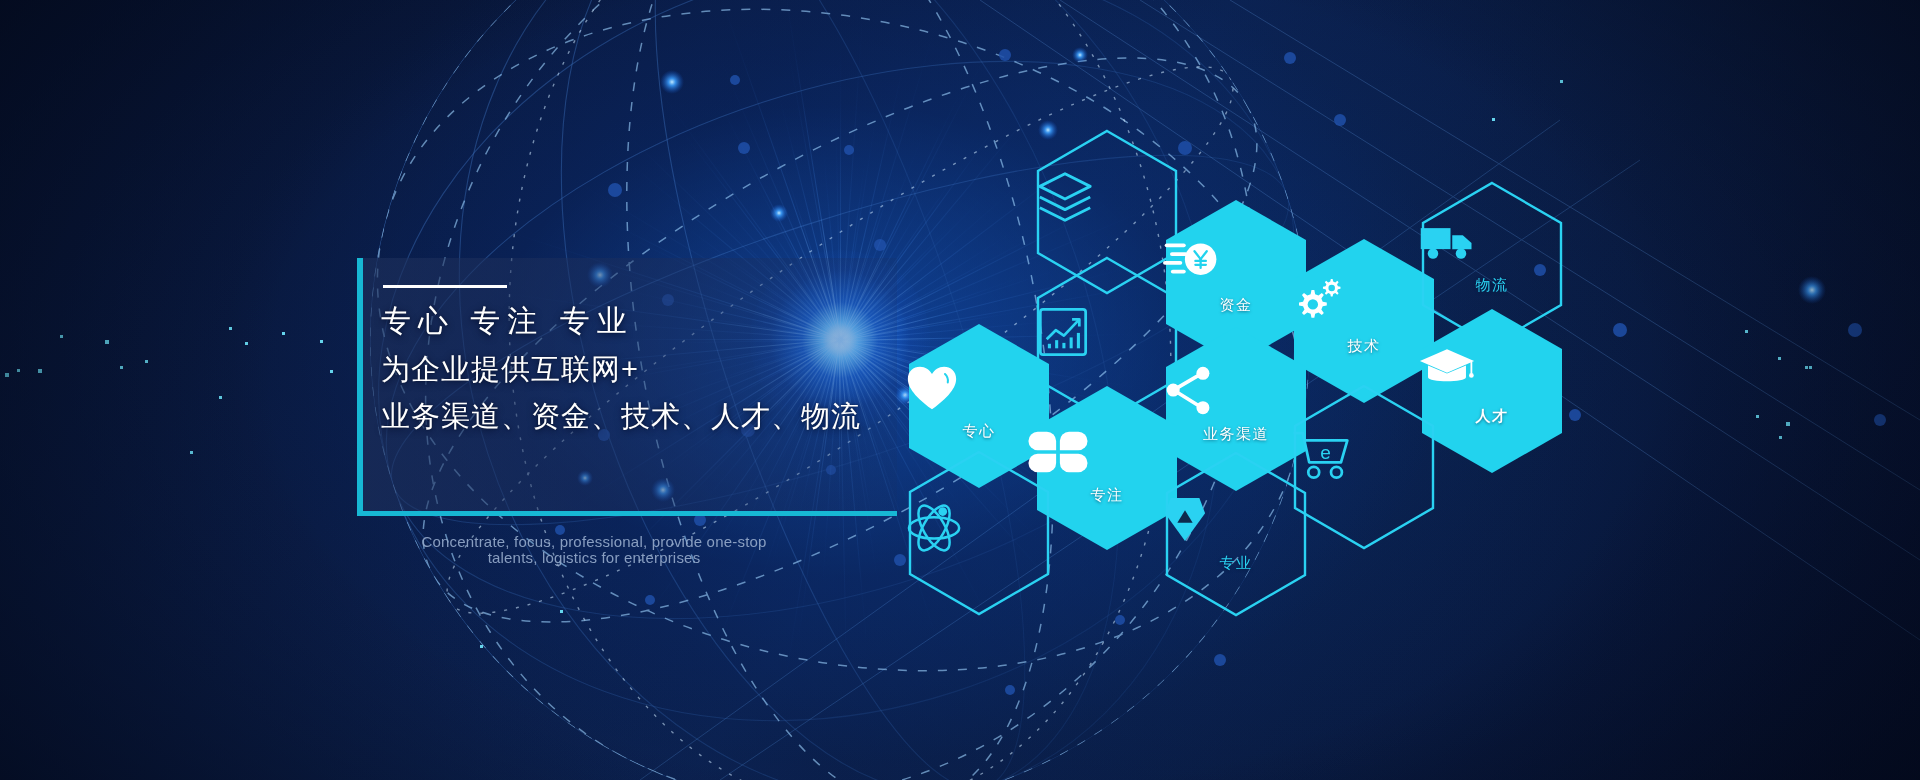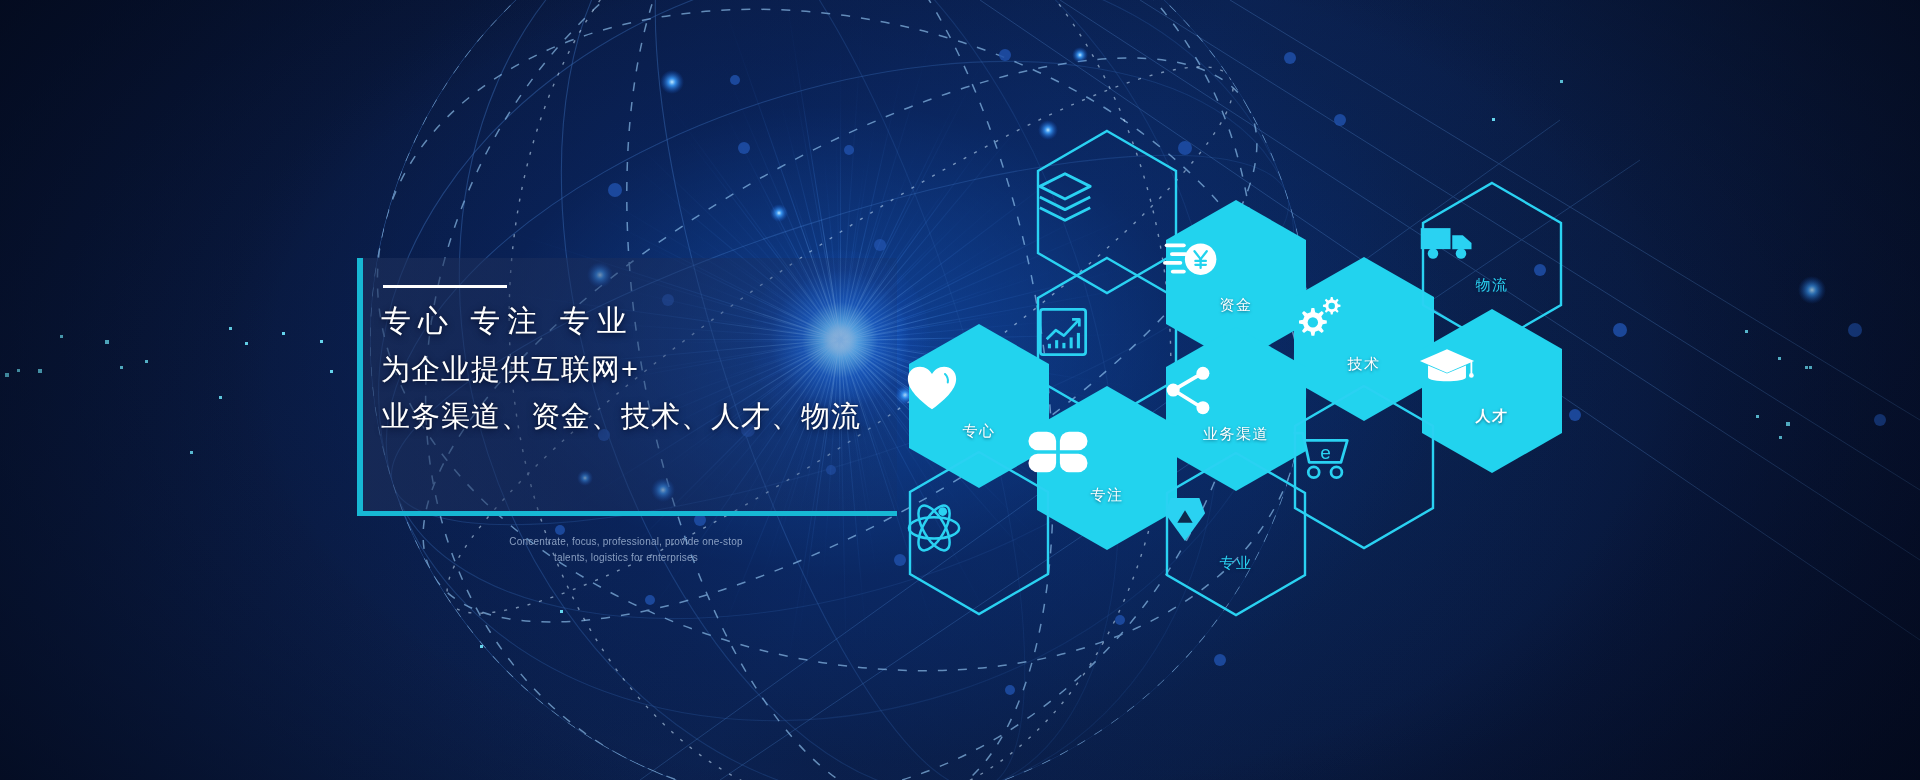--- a/index.html
+++ b/index.html
@@ -55,22 +55,22 @@
     color:#ffffff; font-weight:normal; letter-spacing:2px;
     text-shadow:0 2px 7px rgba(0,10,40,0.85), 0 0 2px rgba(0,0,0,0.5);
     white-space:nowrap;
   }
   .hl1{ font-size:30px; line-height:50px; letter-spacing:7px; }
   .hl2{ font-size:29px; line-height:47px; letter-spacing:1px; }
   .hl3{ font-size:29px; line-height:47px; letter-spacing:1px; }
   .hl4{ font-size:29px; line-height:47px; letter-spacing:1px; }
 
   .subtitle{
-    position:absolute; left:416px; top:534px; width:420px;
-    text-align:center; color:#93a8c9; font-size:10px; line-height:15.5px;
+    position:absolute; left:384px; top:534px; width:420px;
+    text-align:center; color:#93a8c9; font-size:15px; line-height:15.5px;
     letter-spacing:0.2px; opacity:0.92;
   }
 
   
   .hexwrap{ position:absolute; left:0; top:0; width:1920px; height:780px; }
   .hex{
     position:absolute; width:124px; height:143px;
   }
   .hex svg{ position:absolute; inset:0; overflow:visible; }
   .hex .label{
@@ -402,21 +402,21 @@
               <line x1="50" y1="17" x2="43" y2="26"></line>
             <line x1="43" y1="26" x2="43" y2="36"></line>
             <line x1="37" y1="28" x2="49" y2="28"></line>
               <line x1="37" y1="32.5" x2="49" y2="32.5"></line>
           </g>
         </svg>
       </span>
       <span class="label" style="top:98px;">资金</span>
     </div>
 
-    <div class="hex solid hx-lg" style="left:1291px; top:255px;">
+    <div class="hex solid hx-lg" style="left:1291px; top:237px;">
       <svg viewBox="0 0 146 168">
           <polygon points="73,2 143,42 143,126 73,166 3,126 3,42" fill="#22d3ee"></polygon>
         </svg>
       <span class="gicon" style="top:42px;">
         <svg width="52" height="48" viewBox="0 0 56 52" fill="#ffffff">
           <g transform="translate(3,12)">
             <path d="M19 0 l3.1 0 0.9 4.4 3.6 1.5 3.6-2.7 2.2 2.2 -2.7 3.6 1.5 3.6 4.4 0.9 0 3.1 -4.4 0.9 -1.5 3.6 2.7 3.6 -2.2 2.2 -3.6-2.7 -3.6 1.5 -0.9 4.4 -3.1 0 -0.9-4.4 -3.6-1.5 -3.6 2.7 -2.2-2.2 2.7-3.6 -1.5-3.6 -4.4-0.9 0-3.1 4.4-0.9 1.5-3.6 -2.7-3.6 2.2-2.2 3.6 2.7 3.6-1.5z"></path>
             <circle cx="20.5" cy="15.5" r="5.6" fill="#22d3ee"></circle>
           </g>
           <g transform="translate(31,0) scale(0.63)">

